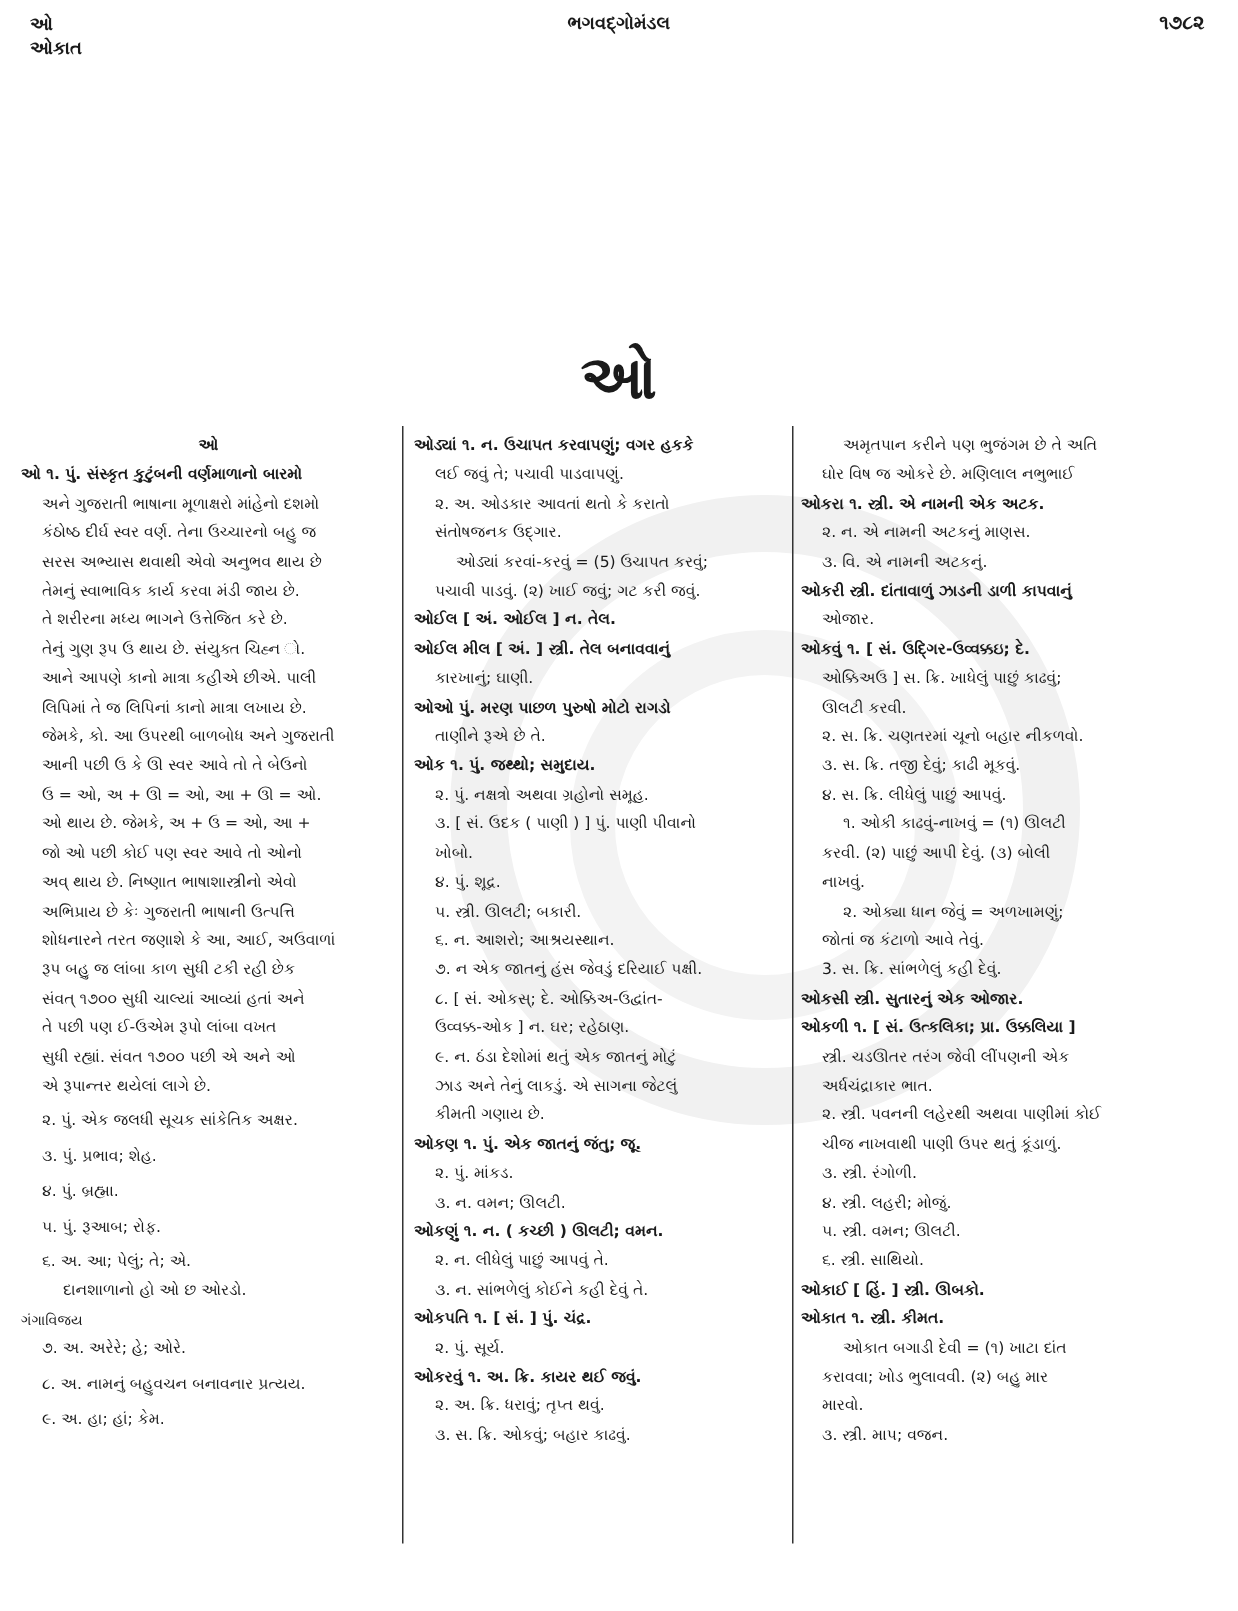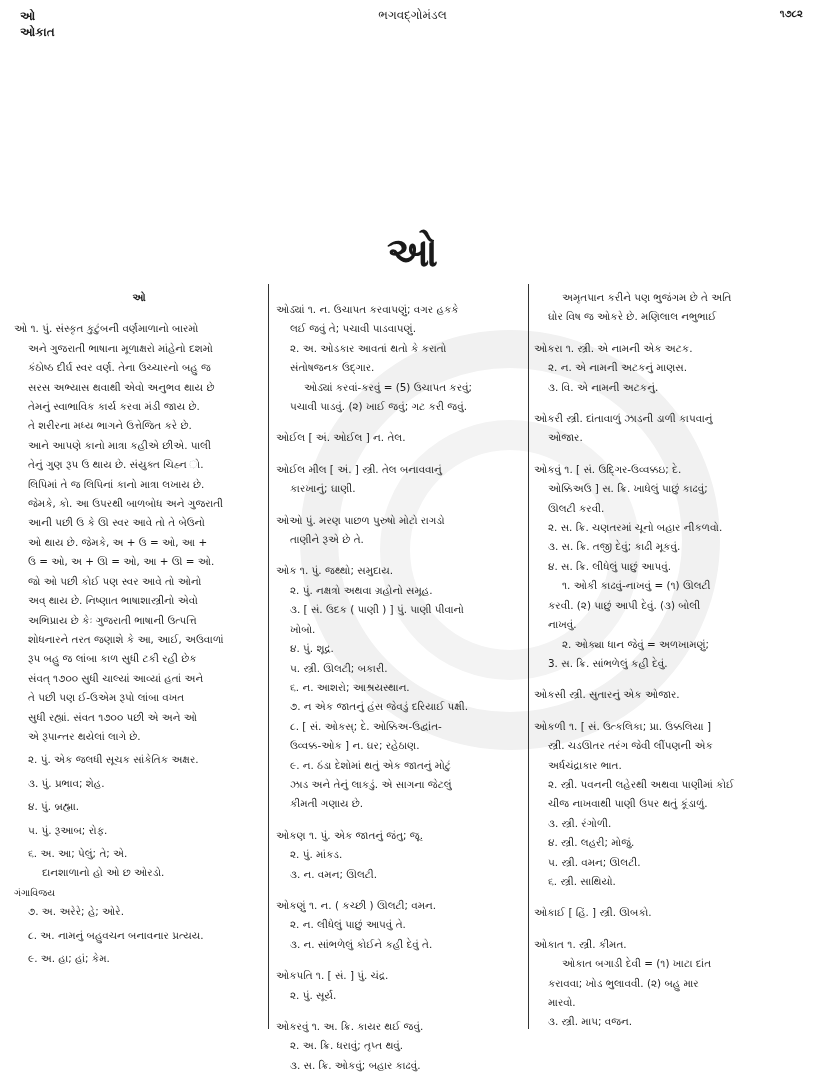--- a/index.html
+++ b/index.html
@@ -11,41 +11,41 @@
   .watermark {
     position:absolute; left:300px; top:330px; width:420px; height:420px;
     border-radius:50%; border:38px solid #f1f1f1; box-sizing:border-box;
     z-index:0;
   }
   .watermark2 {
     position:absolute; left:380px; top:420px; width:260px; height:260px;
     border-radius:50%; border:30px solid #f3f3f3; box-sizing:border-box; z-index:0;
   }
   .hdr-left { position:absolute; left:20px; top:8px; font-size:12px; font-weight:bold; line-height:16px; }
-  .hdr-center { position:absolute; left:0; width:825px; top:8px; text-align:center; font-size:12px; font-weight:normal; }
-  .hdr-right { position:absolute; right:22px; top:8px; font-size:10px; font-weight:bold;margin-left:42px; }
+  .hdr-center { position:absolute; left:0; width:825px; top:8px; text-align:center; font-size:12px; font-weight:bold; }
+  .hdr-right { position:absolute; right:22px; top:8px; font-size:13px; font-weight:bold;margin-left:42px; }
   .big-letter {
     position:absolute; left:0; width:825px; top:228px; text-align:center;
     font-size:40px; font-weight:bold; line-height:48px;
   }
   .col {
     position:absolute; top:288px; font-size:10.4px; line-height:19.4px; z-index:1;
   }
   .col1 { left:14px; width:250px; }
   .col2 { left:276px; width:246px; }
   .col3 { left:534px; width:280px; }
   .rule { position:absolute; top:284px; width:1px; background:#333; z-index:1; }
   .rule1 { left:268px; height:745px; }
   .rule2 { left:528px; height:745px; }
   .ln { white-space:nowrap; overflow:hidden; }
   .ind1 { padding-left:14px; }
   .ind2 { padding-left:28px; }
   .ctr { text-align:center; font-weight:bold; }
   .rt { font-size:9.5px; }
-  .hw { font-weight:normal;margin-top:12px; }
+  .hw { font-weight:bold; }
   .gap { height:4px; }
 </style>
 </head>
 <body>
 
 <div class="watermark"></div>
 <div class="watermark2"></div>
 
 <div class="hdr-left">
   <div>ઓ</div>
@@ -60,27 +60,27 @@
 <div class="rule rule2"></div>
 
 <div class="col col1">
     <div class="ln ctr">ઓ</div>
     <div class="ln hw">ઓ ૧. પું. સંસ્કૃત કુટુંબની વર્ણમાળાનો બારમો</div>
     <div class="ln ind1">અને ગુજરાતી ભાષાના મૂળાક્ષરો માંહેનો દશમો</div>
     <div class="ln ind1">કંઠોષ્ઠ દીર્ઘ સ્વર વર્ણ. તેના ઉચ્ચારનો બહુ જ</div>
     <div class="ln ind1">સરસ અભ્યાસ થવાથી એવો અનુભવ થાય છે</div>
     <div class="ln ind1">તેમનું સ્વાભાવિક કાર્ય કરવા મંડી જાય છે.</div>
     <div class="ln ind1">તે શરીરના મધ્ય ભાગને ઉત્તેજિત કરે છે.</div>
+    <div class="ln ind1">તેનું ગુણ રૂપ ઉ થાય છે. સંયુક્ત ચિહ્ન ો.</div>
     <div class="ln ind1">આને આપણે કાનો માત્રા કહીએ છીએ. પાલી</div>
-    <div class="ln ind1">તેનું ગુણ રૂપ ઉ થાય છે. સંયુક્ત ચિહ્ન ો.</div>
     <div class="ln ind1">લિપિમાં તે જ લિપિનાં કાનો માત્રા લખાય છે.</div>
     <div class="ln ind1">જેમકે, કો. આ ઉપરથી બાળબોધ અને ગુજરાતી</div>
     <div class="ln ind1">આની પછી ઉ કે ઊ સ્વર આવે તો તે બેઉનો</div>
+    <div class="ln ind1">ઉ = ઓ, અ + ઊ = ઓ, આ + ઊ = ઓ.</div>
     <div class="ln ind1">ઓ થાય છે. જેમકે, અ + ઉ = ઓ, આ +</div>
-    <div class="ln ind1">ઉ = ઓ, અ + ઊ = ઓ, આ + ઊ = ઓ.</div>
     <div class="ln ind1">જો ઓ પછી કોઈ પણ સ્વર આવે તો ઓનો</div>
     <div class="ln ind1">અવ્ થાય છે. નિષ્ણાત ભાષાશાસ્ત્રીનો એવો</div>
     <div class="ln ind1">અભિપ્રાય છે કેઃ ગુજરાતી ભાષાની ઉત્પત્તિ</div>
     <div class="ln ind1">શોધનારને તરત જણાશે કે આ, આઈ, અઉવાળાં</div>
     <div class="ln ind1">રૂપ બહુ જ લાંબા કાળ સુધી ટકી રહી છેક</div>
     <div class="ln ind1">સંવત્ ૧૭૦૦ સુધી ચાલ્યાં આવ્યાં હતાં અને</div>
     <div class="ln ind1">તે પછી પણ ઈ-ઉએમ રૂપો લાંબા વખત</div>
     <div class="ln ind1">સુધી રહ્યાં. સંવત ૧૭૦૦ પછી એ અને ઓ</div>
     <div class="ln ind1">એ રૂપાન્તર થયેલાં લાગે છે.</div>
     <div class="ln gap"></div>
@@ -149,20 +149,21 @@
     <div class="ln hw">ઓકવું ૧. [ સં. ઉદ્ગિર-ઉવ્વક્કઇ; દે.</div>
     <div class="ln ind1">ઓક્કિઅઉ ] સ. ક્રિ. ખાધેલું પાછું કાઢવું;</div>
     <div class="ln ind1">ઊલટી કરવી.</div>
     <div class="ln ind1">૨. સ. ક્રિ. ચણતરમાં ચૂનો બહાર નીકળવો.</div>
     <div class="ln ind1">૩. સ. ક્રિ. તજી દેવું; કાઢી મૂકવું.</div>
     <div class="ln ind1">૪. સ. ક્રિ. લીધેલું પાછું આપવું.</div>
     <div class="ln ind2">૧. ઓકી કાઢવું-નાખવું = (૧) ઊલટી</div>
     <div class="ln ind1">કરવી. (૨) પાછું આપી દેવું. (૩) બોલી</div>
     <div class="ln ind1">નાખવું.</div>
     <div class="ln ind2">૨. ઓક્યા ધાન જેવું = અળખામણું;</div>
+    <div class="ln ind1">જોતાં જ કંટાળો આવે તેવું.</div>
     <div class="ln ind1">3. સ. ક્રિ. સાંભળેલું કહી દેવું.</div>
     <div class="ln hw">ઓકસી સ્ત્રી. સુતારનું એક ઓજાર.</div>
     <div class="ln hw">ઓકળી ૧. [ સં. ઉત્કલિકા; પ્રા. ઉક્કલિયા ]</div>
     <div class="ln ind1">સ્ત્રી. ચડઊતર તરંગ જેવી લીંપણની એક</div>
     <div class="ln ind1">અર્ધચંદ્રાકાર ભાત.</div>
     <div class="ln ind1">૨. સ્ત્રી. પવનની લહેરથી અથવા પાણીમાં કોઈ</div>
     <div class="ln ind1">ચીજ નાખવાથી પાણી ઉપર થતું કૂંડાળું.</div>
     <div class="ln ind1">૩. સ્ત્રી. રંગોળી.</div>
     <div class="ln ind1">૪. સ્ત્રી. લહરી; મોજું.</div>
     <div class="ln ind1">૫. સ્ત્રી. વમન; ઊલટી.</div>

